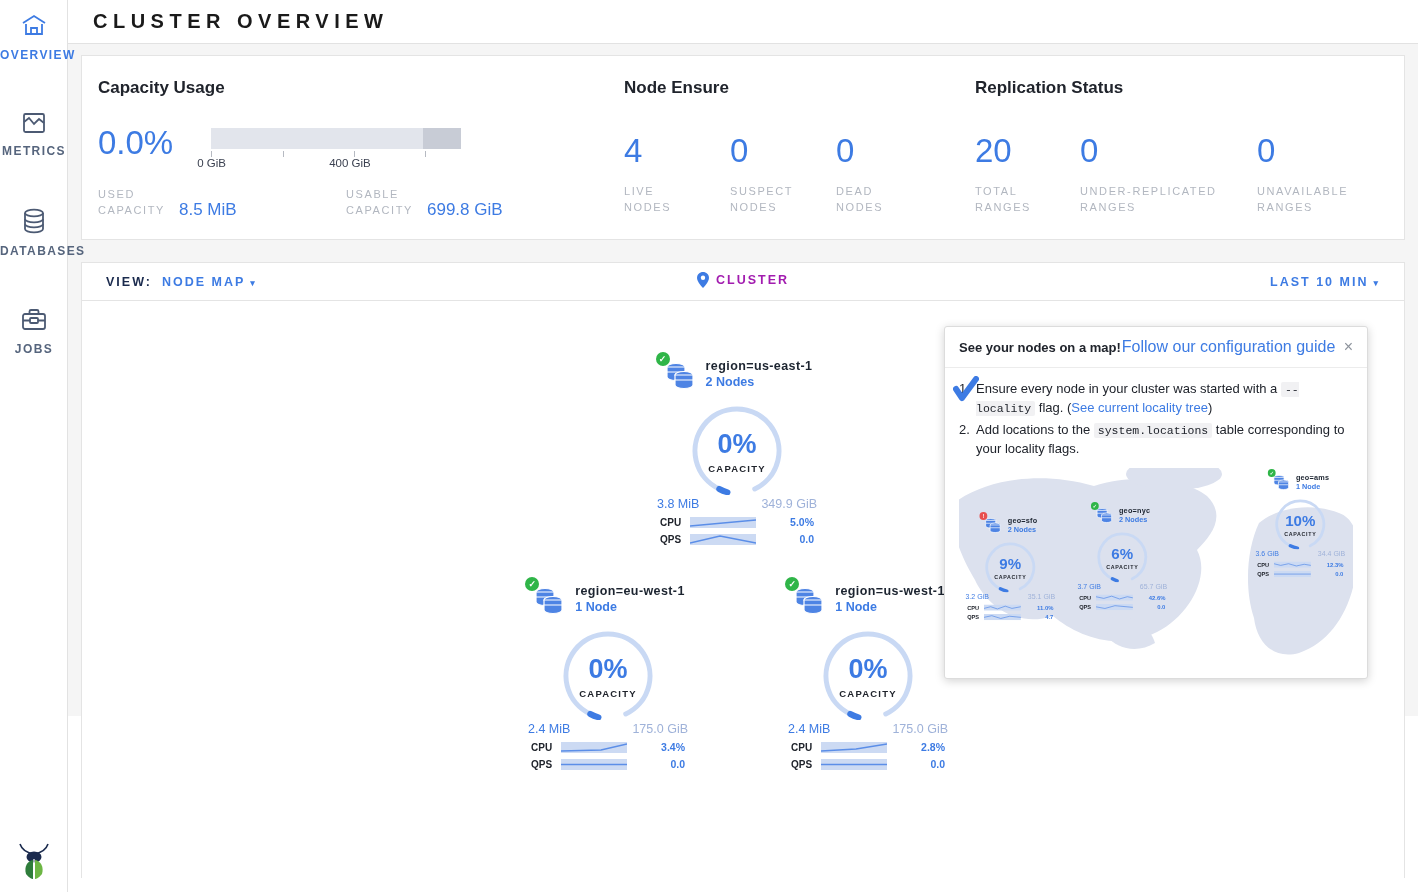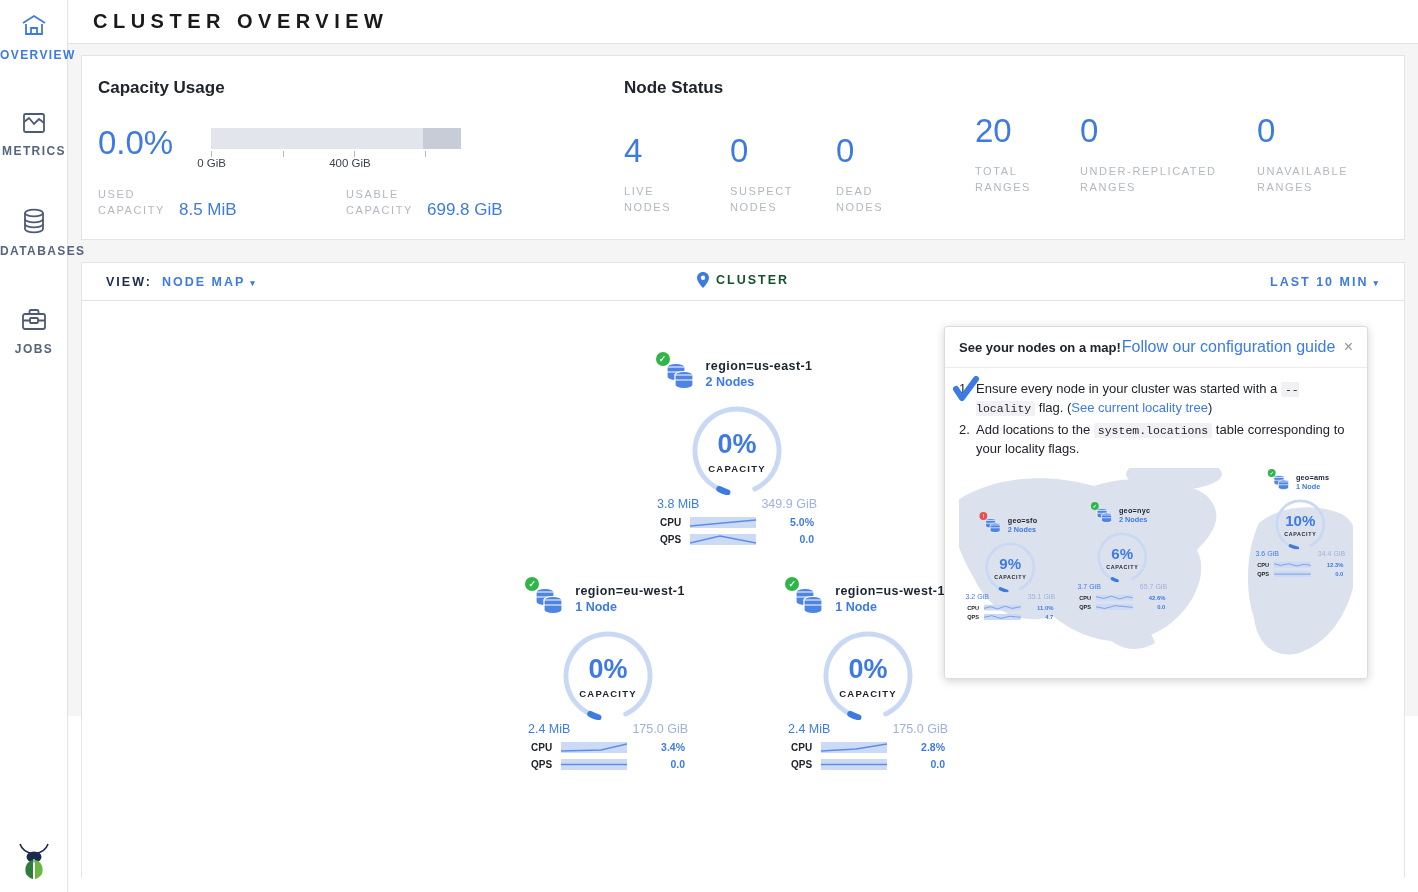--- a/index.html
+++ b/index.html
@@ -57,21 +57,21 @@
   
   .map-card { margin-top:22px; height:616px; position:relative; }
   .view-bar { height:38px; border-bottom:1px solid #e4e4e4; display:flex; align-items:center;
     padding:0 24px; position:relative; }
   .view-left { display:flex; align-items:center; font-size:12.5px; letter-spacing:2px; }
   .view-label { color:#1b2b4e; font-weight:700; }
   .view-select { color:#3d7be3; font-weight:700; margin-left:10px; cursor:pointer; }
   .caret { color:#3d7be3; font-size:9px; margin-left:5px; }
   .view-center { position:absolute; left:0; right:0; text-align:center; }
   .breadcrumb { display:inline-flex; align-items:center; font-size:12.5px; letter-spacing:2px;
-    font-weight:700; color:#14532d; }
+    font-weight:700; color:#a21caf; }
   .breadcrumb svg { margin-right:7px; }
   .view-right { margin-left:auto; font-size:12.5px; letter-spacing:2px; color:#3d7be3;
     font-weight:700; cursor:pointer; }
   .map-area { position:relative; height:577px; background:#fff; overflow:hidden; }
 
   
   .node-display { position:absolute; width:176px; }
   .nd-head { display:flex; justify-content:center; align-items:flex-start; }
   .nd-icon { position:relative; width:36px; height:34px; flex:none; }
   .nd-badge { position:absolute; left:-6px; top:-7px; width:14px; height:14px; border-radius:50%;
@@ -211,41 +211,42 @@
           </div>
           <div class="stat-pair">
             <div class="stat-label"><span>USABLE</span><br>
               <span>CAPACITY</span></div>
             <span class="stat-value">699.8 GiB</span>
           </div>
         </div>
       </div>
 
       <div class="sec-nodes">
-        <div class="sec-title">Node Status</div>
+        <div class="sec-title">Node Ensure</div>
         <div class="stats-cols" style="margin-top:36px">
           <div class="stat-col">
             <div class="num">4</div>
             <div class="stat-label"><span>LIVE</span><br>
               <span>NODES</span></div>
           </div>
           <div class="stat-col">
             <div class="num">0</div>
             <div class="stat-label"><span>SUSPECT</span><br>
               <span>NODES</span></div>
           </div>
           <div class="stat-col">
             <div class="num">0</div>
             <div class="stat-label"><span>DEAD</span><br>
               <span>NODES</span></div>
           </div>
         </div>
       </div>
 
       <div class="sec-repl">
+        <div class="sec-title">Replication Status</div>
         <div class="stats-cols" style="margin-top:36px">
           <div class="stat-col c0">
             <div class="num">20</div>
             <div class="stat-label"><span>TOTAL</span><br>
               <span>RANGES</span></div>
           </div>
           <div class="stat-col c1">
             <div class="num">0</div>
             <div class="stat-label"><span>UNDER-REPLICATED</span><br>
               <span>RANGES</span></div>

